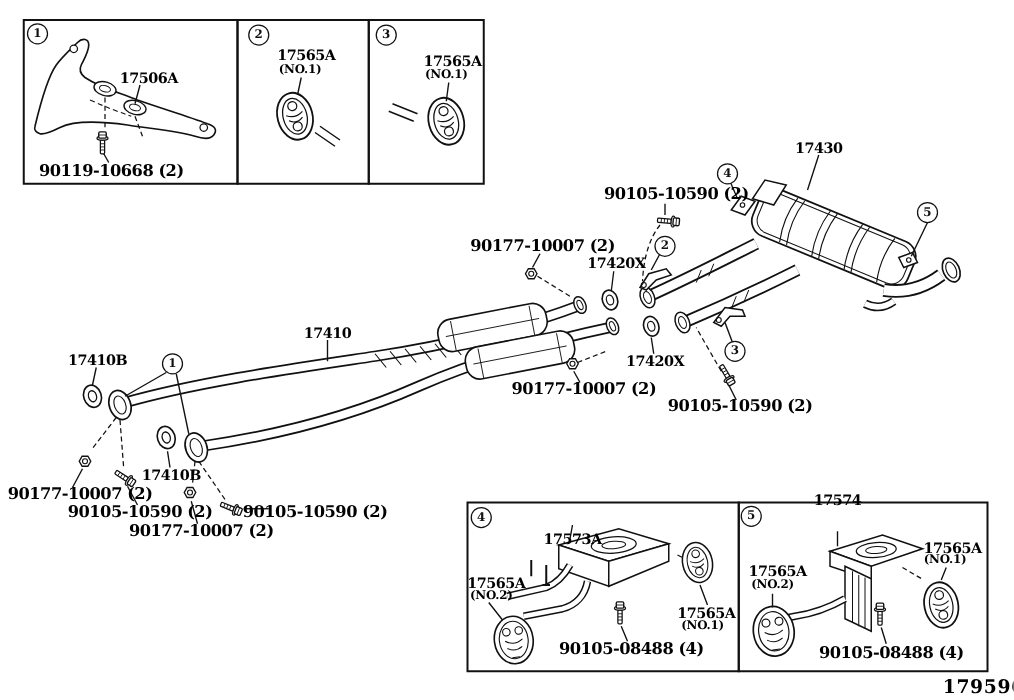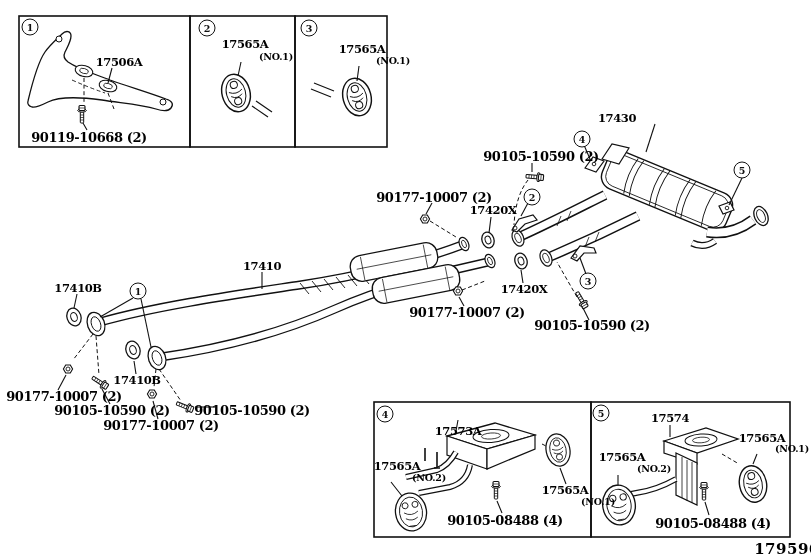--- a/index.html
+++ b/index.html
@@ -1,21 +1,21 @@
 <!DOCTYPE html>
 <html><head>
 <meta charset="utf-8">
 <style>
   html,body{margin:0;padding:0;background:#fff;}
   .canvas{position:relative;width:811px;height:560px;background:#fff;overflow:hidden;
           font-family:"DejaVu Serif","Liberation Serif",serif;}
   .lbl{position:absolute;transform:translate(-50%,-50%);white-space:nowrap;
        font-weight:700;font-size:11.5px;letter-spacing:-0.4px;color:#000;}
   .lbl.sm{font-size:13px;}
-  .lbl.sub{font-size:9.5px;letter-spacing:-0.2px;margin-left:36px;}
+  .lbl.sub{font-size:9.5px;letter-spacing:-0.2px;}
   .callout{position:absolute;transform:translate(-50%,-50%);width:15px;height:15px;
        border:1.5px solid #111;border-radius:50%;background:#fff;display:flex;
        align-items:center;justify-content:center;font-weight:700;font-size:9.5px;color:#111;}
   .footer{position:absolute;transform:translate(-50%,-50%);font-weight:700;font-size:15px;
        letter-spacing:0.5px;color:#000;}
   svg{position:absolute;left:0;top:0;}
 </style>
 </head>
 <body>
 
@@ -276,21 +276,21 @@
   <span class="callout" style="left:582px;top:139px">4</span>
   <span class="callout" style="left:742px;top:170px">5</span>
 
   <span class="lbl" style="left:119px;top:62px">17506A</span>
   <span class="lbl sm" style="left:89px;top:137px">90119-10668 (2)</span>
   <span class="lbl" style="left:245px;top:44px">17565A</span>
   <span class="lbl sub" style="left:240px;top:56px">(NO.1)</span>
   <span class="lbl" style="left:362px;top:49px">17565A</span>
   <span class="lbl sub" style="left:357px;top:60px">(NO.1)</span>
 
-  <span class="lbl" style="left:617px;top:118px">17430</span>
+  <span class="lbl" style="left:655px;top:118px">17430</span>
   <span class="lbl sm" style="left:541px;top:156px">90105-10590 (2)</span>
   <span class="lbl sm" style="left:434px;top:197px">90177-10007 (2)</span>
   <span class="lbl" style="left:493px;top:210px">17420X</span>
   <span class="lbl" style="left:524px;top:289px">17420X</span>
   <span class="lbl sm" style="left:467px;top:312px">90177-10007 (2)</span>
   <span class="lbl sm" style="left:592px;top:325px">90105-10590 (2)</span>
   <span class="lbl" style="left:262px;top:266px">17410</span>
   <span class="lbl" style="left:78px;top:288px">17410B</span>
   <span class="lbl" style="left:137px;top:380px">17410B</span>
   <span class="lbl sm" style="left:64px;top:396px">90177-10007 (2)</span>
@@ -298,21 +298,21 @@
   <span class="lbl sm" style="left:161px;top:425px">90177-10007 (2)</span>
   <span class="lbl sm" style="left:252px;top:410px">90105-10590 (2)</span>
 
   <span class="lbl" style="left:458px;top:431px">17573A</span>
   <span class="lbl" style="left:397px;top:466px">17565A</span>
   <span class="lbl sub" style="left:393px;top:477px">(NO.2)</span>
   <span class="lbl" style="left:565px;top:490px">17565A</span>
   <span class="lbl sub" style="left:562px;top:501px">(NO.1)</span>
   <span class="lbl sm" style="left:505px;top:520px">90105-08488 (4)</span>
 
-  <span class="lbl" style="left:670px;top:418px">17574</span>
+  <span class="lbl" style="left:670px;top:400px">17574</span>
   <span class="lbl" style="left:762px;top:438px">17565A</span>
   <span class="lbl sub" style="left:756px;top:448px">(NO.1)</span>
   <span class="lbl" style="left:622px;top:457px">17565A</span>
   <span class="lbl sub" style="left:618px;top:468px">(NO.2)</span>
   <span class="lbl sm" style="left:713px;top:523px">90105-08488 (4)</span>
 
   <span class="footer" style="left:787px;top:549px">179596</span>
 </div>
 
 </body></html>

